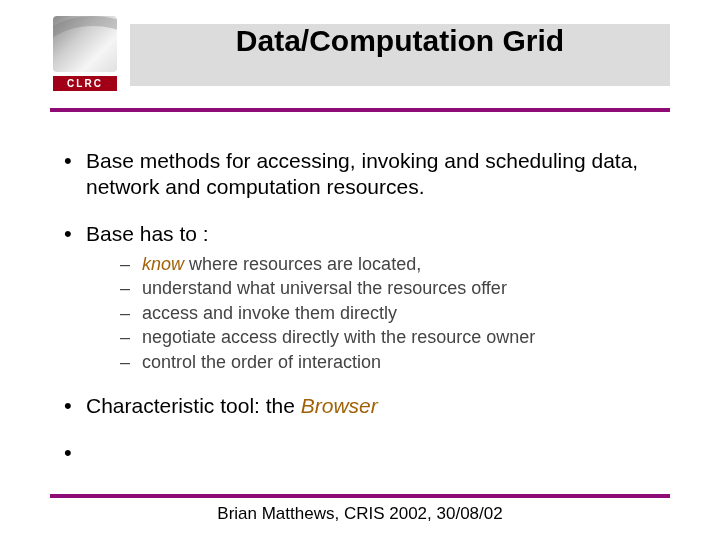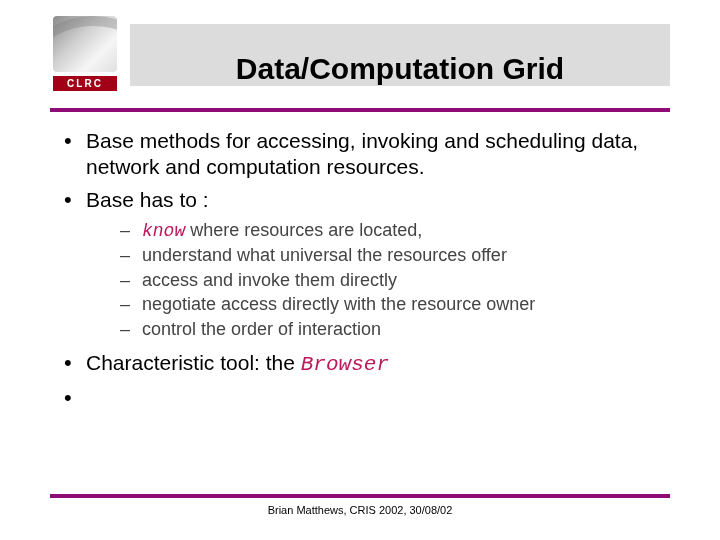--- a/index.html
+++ b/index.html
@@ -65,21 +65,21 @@
     padding: 2px 0;
   }
   .title-bar {
     position: absolute;
     left: 130px;
     right: 50px;
     top: 24px;
     height: 62px;
     background: #dcdcdc;
     display: flex;
-    align-items: flex-end;
+    align-items: flex-start;
     justify-content: center;
   }
   .title-text {
     font-size: 30px;
     font-weight: bold;
     color: #000;
   }
   .rule-major {
     position: absolute;
     left: 50px;
@@ -102,20 +102,21 @@
   }
   ul.level1 {
     list-style: none;
     margin: 0;
     padding: 0;
   }
   ul.level1 > li {
     position: relative;
     padding-left: 26px;
     margin-bottom: 6px;
+    margin-top: 20px;
   }
   ul.level1 > li::before {
     content: "•";
     position: absolute;
     left: 4px;
     top: 0;
     color: #000;
     font-size: 22px;
     line-height: 1.2;
   }
@@ -132,33 +133,32 @@
     margin-bottom: 2px;
   }
   ul.level2 > li::before {
     content: "–";
     position: absolute;
     left: 0;
     top: 0;
     color: #444;
   }
   .accent {
-    color: #be185d;
+    color: #a16207;
     font-style: italic;
-    font-family: Liberation Mono, monospace;
   }
 
   
   .footer {
     position: absolute;
     left: 0;
     right: 0;
     top: 504px;
     text-align: center;
-    font-size: 11px;
+    font-size: 17px;
     color: #000;
   }
 </style>
 </head>
 <body>
 
 <div class="slide">
 
   <div class="header">
     <div class="logo">

